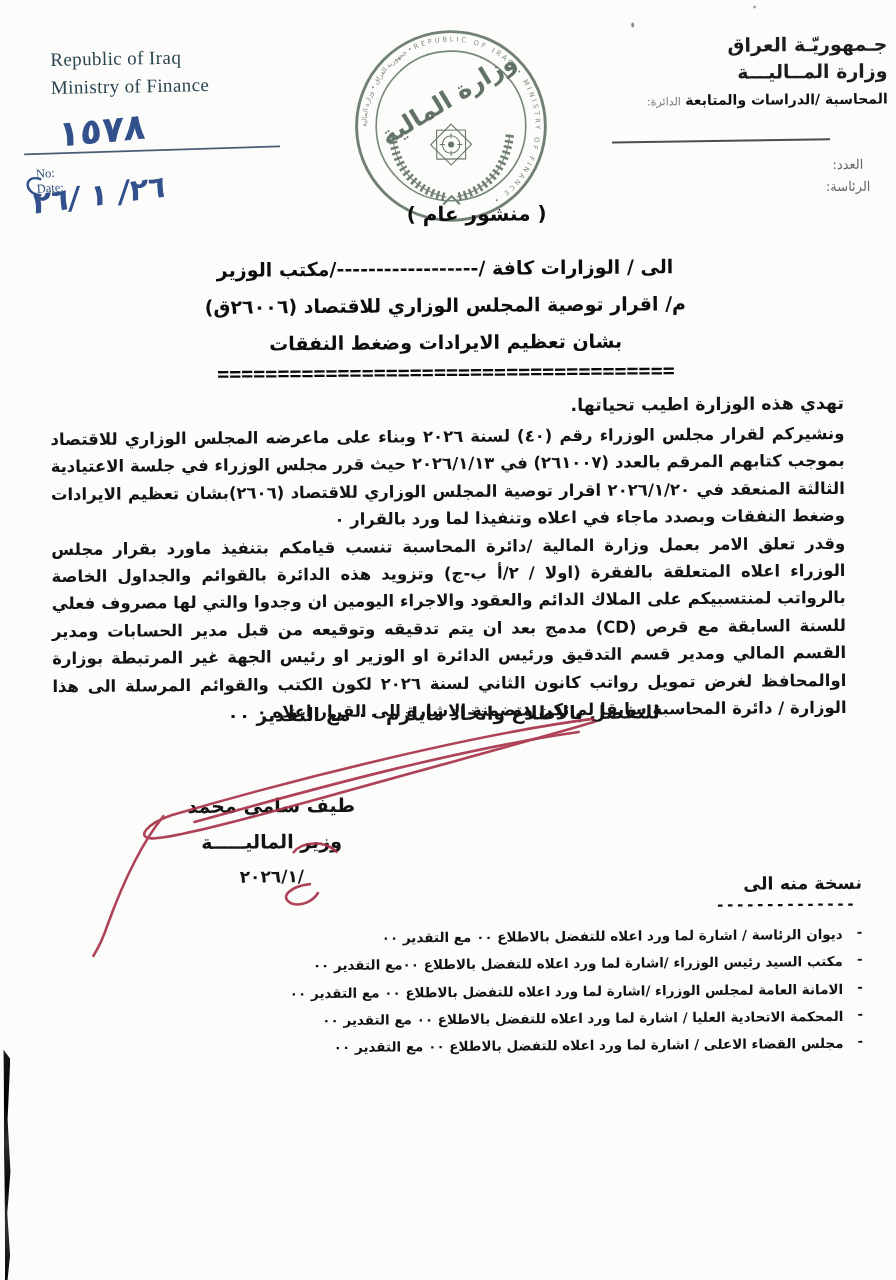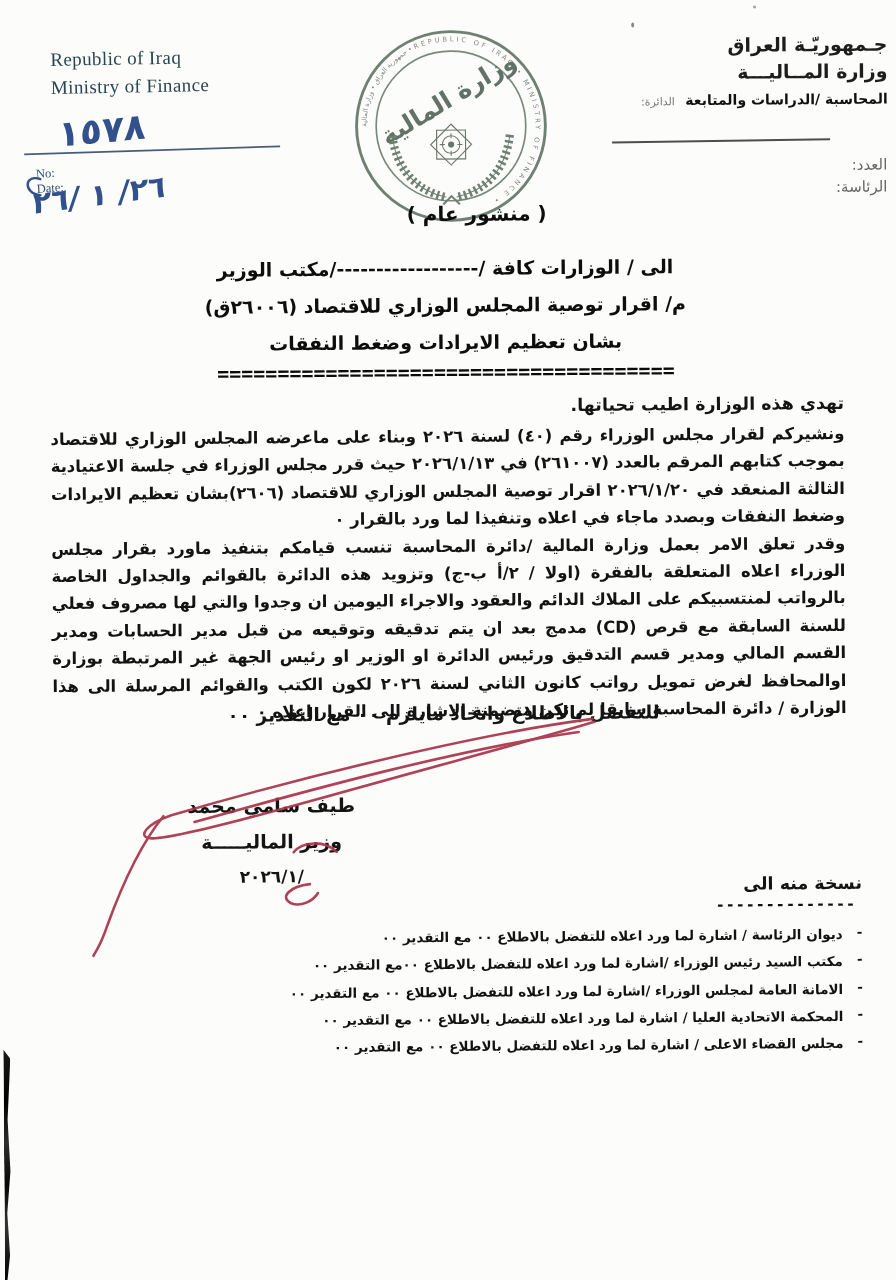--- a/index.html
+++ b/index.html
@@ -7,23 +7,23 @@
         font-family:"DejaVu Sans",sans-serif;color:#141414;}
   .tilt{position:absolute;inset:0;transform:rotate(-0.45deg);}
 
   
   .hdr-en{position:absolute;left:55px;top:42px;font-family:"Liberation Serif","DejaVu Serif",serif;
           font-size:19px;line-height:28px;color:#2a4550;letter-spacing:.4px;transform:rotate(-.6deg);}
   .hdr-ar{position:absolute;right:4px;top:34px;text-align:right;direction:rtl;}
   .hdr-ar .ar1,.hdr-ar .ar2{font-weight:bold;font-size:19px;line-height:27px;color:#1d1d1d;}
   .hdr-ar .ar3{margin-top:6px;font-size:14px;white-space:nowrap;}
   .dept-val{font-weight:bold;color:#111;}
-  .dept-lbl{font-size:11px;color:#777;margin-right:6px;font-weight:normal;}
+  .dept-lbl{font-size:11px;color:#777;font-weight:normal;}
   .rule-right{position:absolute;left:616px;top:142px;width:218px;height:0;border-top:2px solid #4d4d4d;transform:rotate(-.4deg);}
-  .num-ar{position:absolute;right:5px;top:157px;text-align:right;direction:rtl;font-size:15px;
+  .num-ar{position:absolute;right:22px;top:157px;text-align:center;direction:rtl;font-size:13px;
           line-height:22px;color:#4b4b4b;opacity:.85;}
 
   .no-date{position:absolute;left:40px;top:163px;font-family:"Liberation Serif","DejaVu Serif",serif;
            font-size:12.5px;line-height:15px;color:#2e4f77;transform:rotate(-3deg);}
   .hand-svg{position:absolute;left:18px;top:92px;z-index:3;}
   .hand-svg text{fill:#31508c;font-family:"DejaVu Sans",sans-serif;}
   .sig-svg{position:absolute;left:58px;top:683px;z-index:6;pointer-events:none;}
 
   
   .seal{position:absolute;left:357px;top:28px;z-index:1;opacity:.88;}

